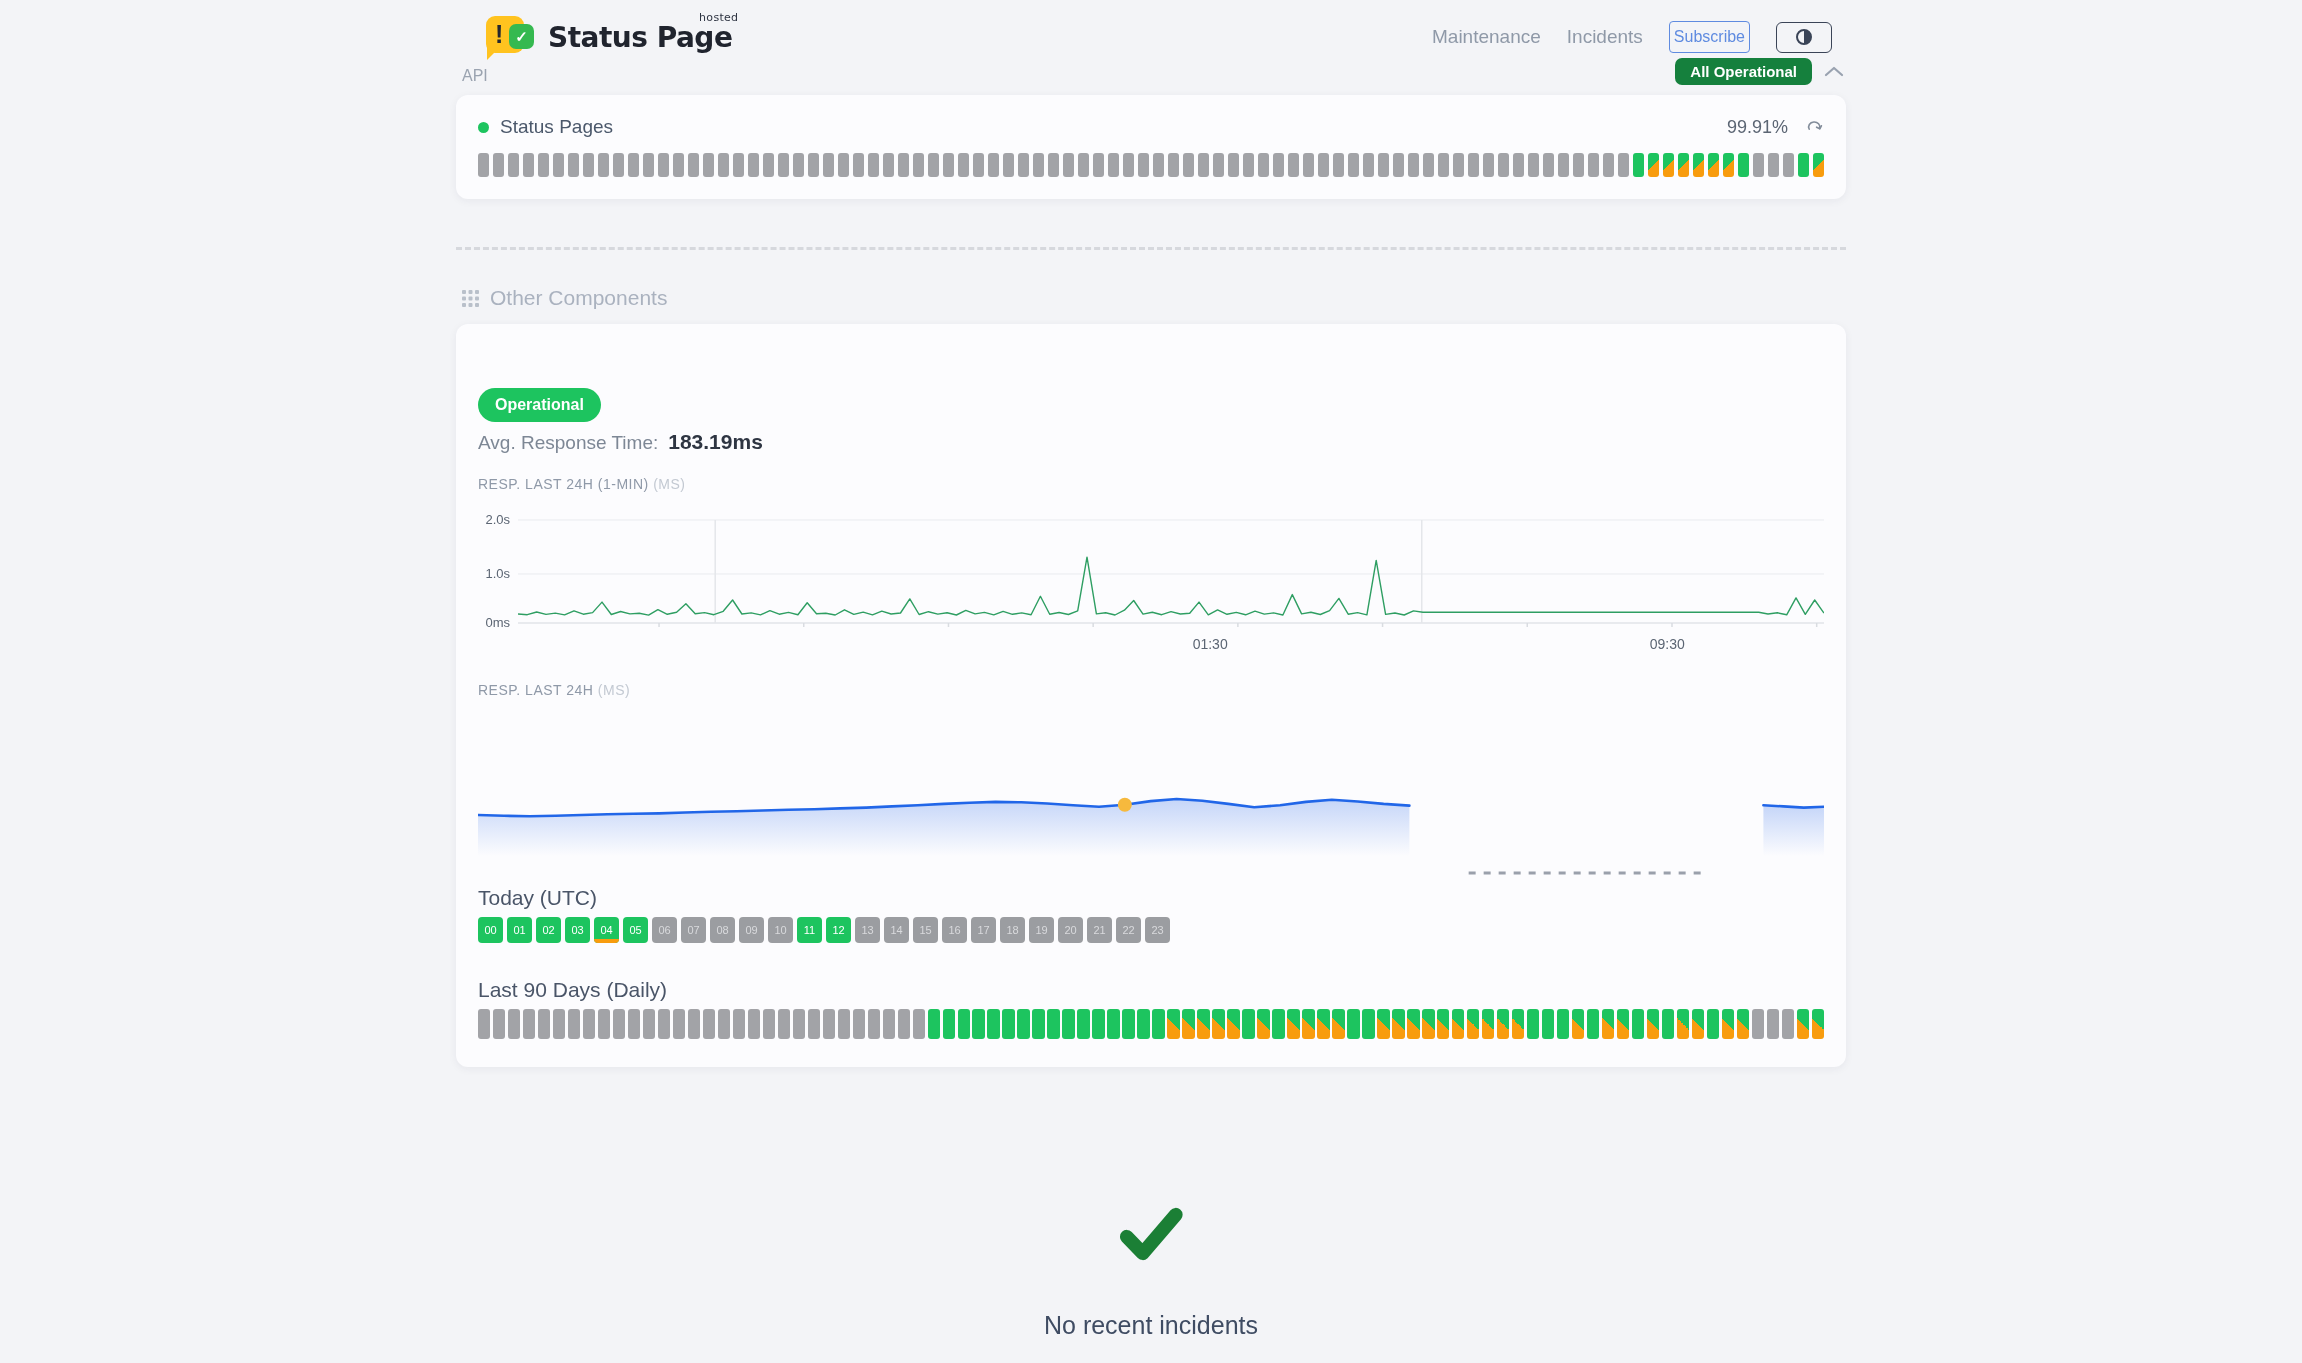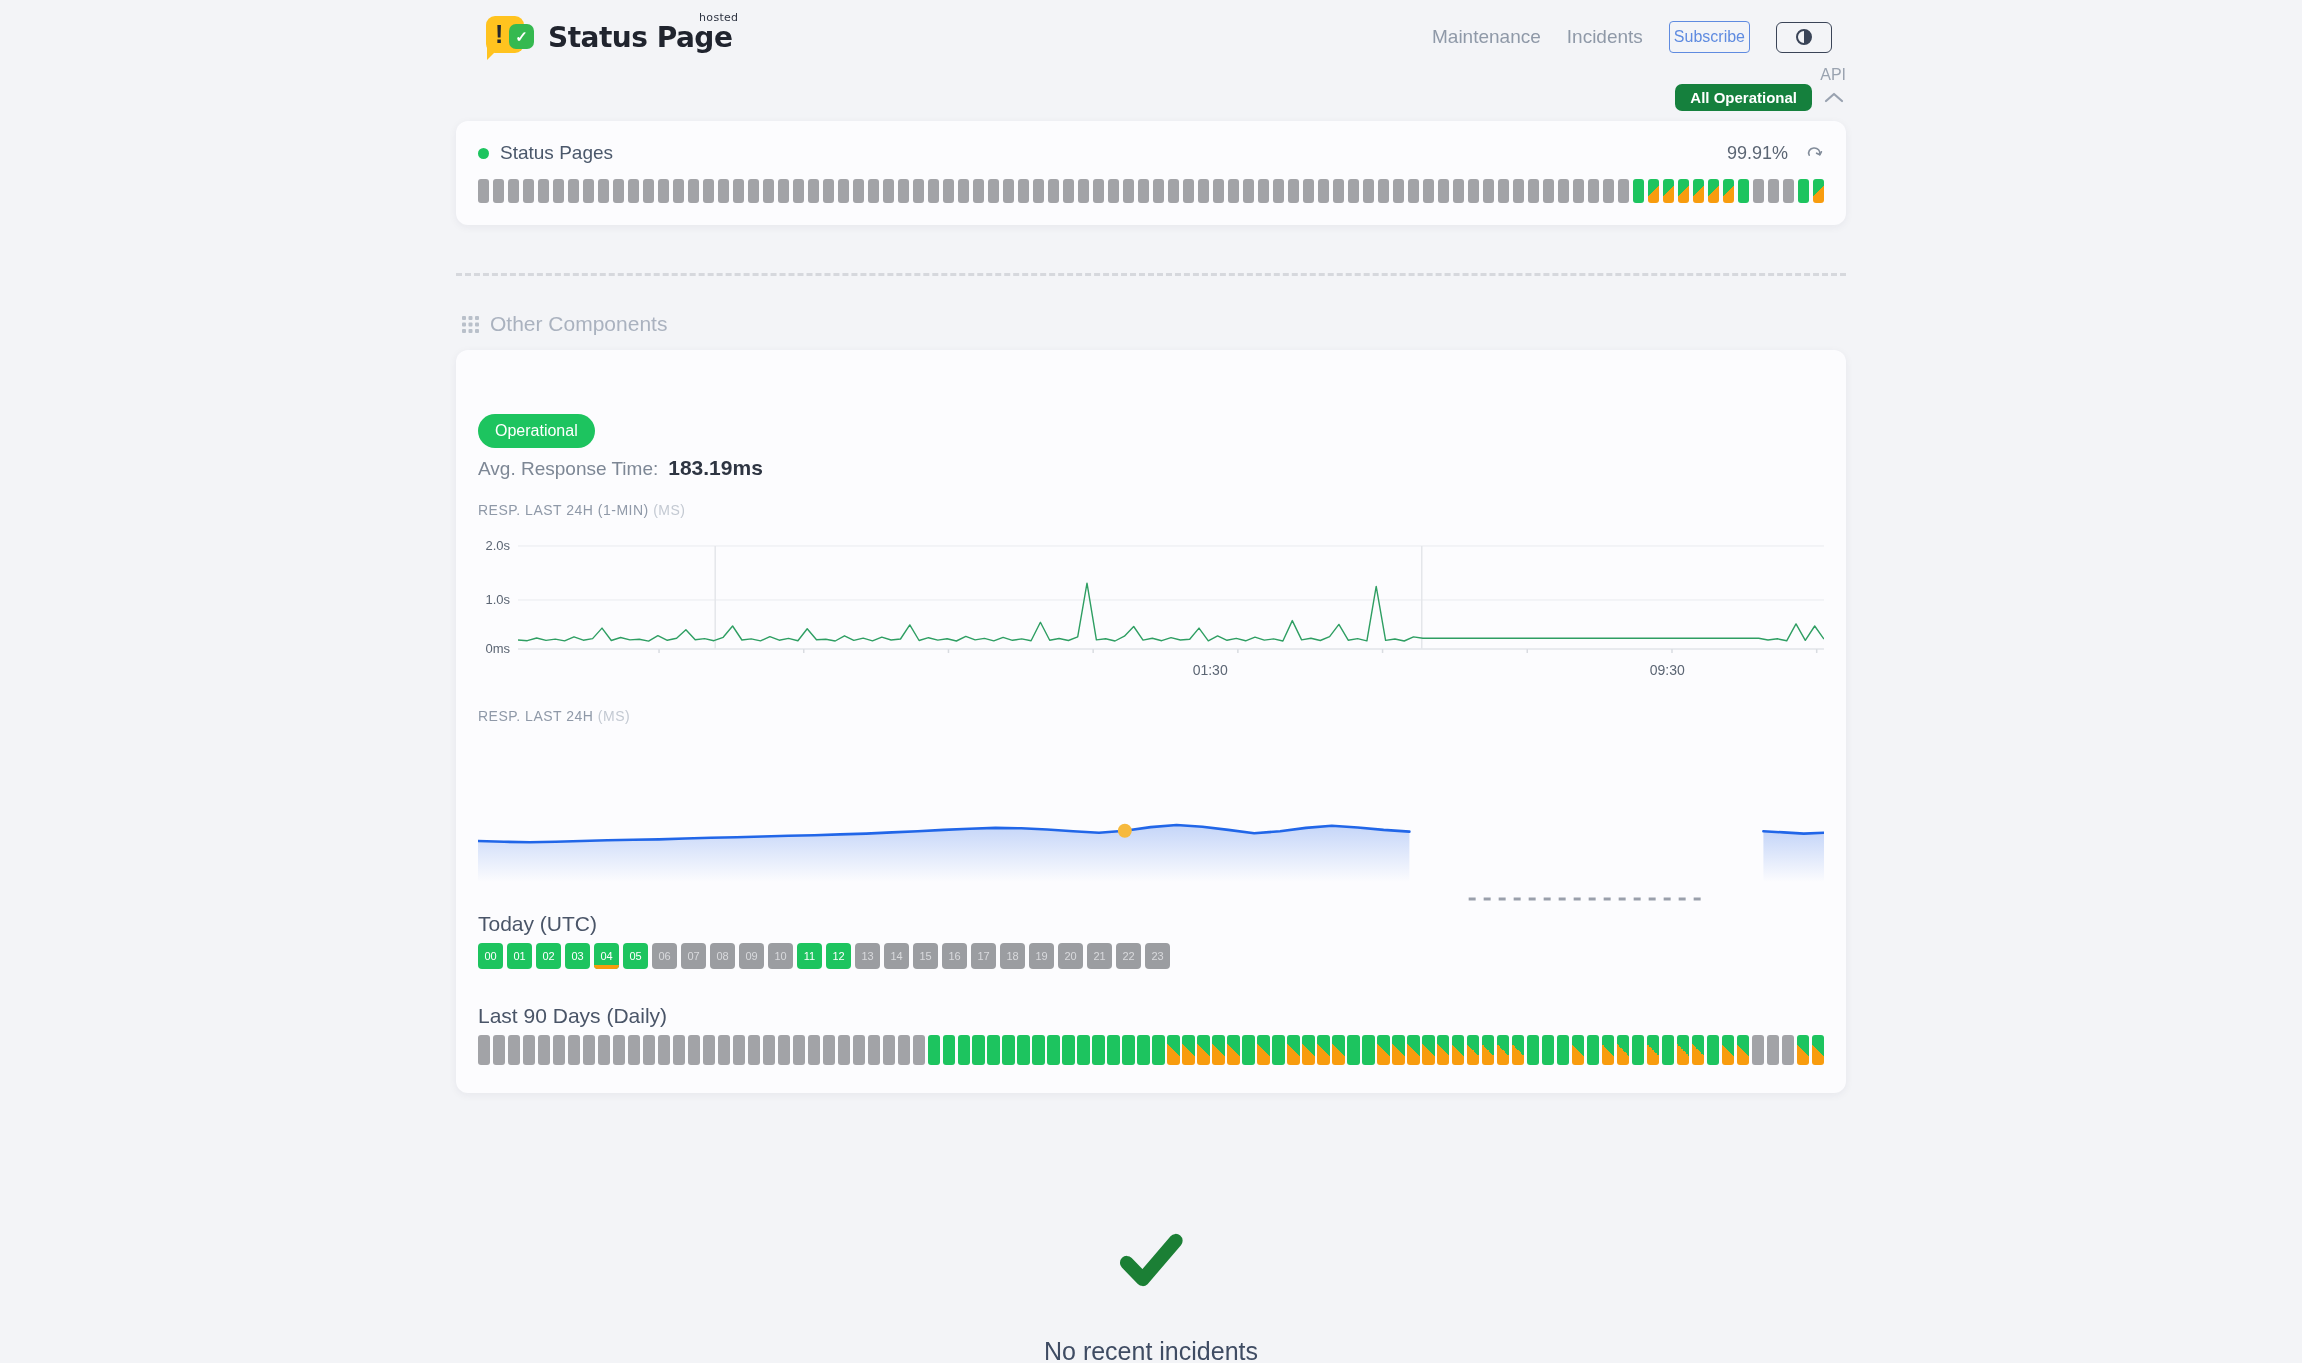--- a/index.html
+++ b/index.html
@@ -26,21 +26,21 @@
   .nav { margin-left:auto; margin-right:14px; display:flex; align-items:center; gap:26px; }
   .nav-link { font-size:19px; color:#8f99a8; cursor:pointer; }
   .btn-subscribe { font-size:16px; color:#5f8be0; border:1.5px solid #5f8be0; border-radius:4px;
     background:transparent; padding:6px 4px; cursor:pointer; font-family:inherit; }
   .btn-theme { width:56px; height:31px; border:1.5px solid #3a4457; border-radius:6px;
     background:transparent; display:flex; align-items:center; justify-content:center; cursor:pointer; }
   .half-circle { width:16px; height:16px; border-radius:50%; border:2px solid #3a4457;
     background:linear-gradient(90deg, transparent 0 50%, #3a4457 50% 100%); }
 
   
-  .api-row { display:flex; justify-content:space-between; align-items:flex-end; margin-top:8px;flex-direction:column; }
+  .api-row { display:flex; justify-content:space-between; align-items:flex-end; margin-top:0px; }
   .section-label { font-size:16px; color:#9aa3b0; padding-left:6px; }
   .global-status { display:flex; align-items:center; gap:12px; margin-right:2px; }
   .badge-all-op { background:#15803d; color:#fff; font-size:15px; font-weight:600;
     padding:5px 15px; border-radius:7px; cursor:pointer; }
 
   
   .card { background:#fcfcfe; border-radius:12px; box-shadow:0 2px 8px rgba(30,40,60,0.06);
     padding:20px 22px 22px; }
   .card1 { margin-top:10px; }
   .comp-row { display:flex; align-items:center; height:24px; }
@@ -57,21 +57,21 @@
   .bar.up { background:#1dc45f; }
   .bar.deg { background:linear-gradient(135deg, #1dc45f 0 50%, #f89c0e 50% 100%); }
   .bars-daily .bar.deg { background:linear-gradient(45deg, #f89c0e 0 50%, #1dc45f 50% 100%); }
 
   .divider { margin-top:48px; border-top:3px dashed #d6d8dd; }
   .section-head { margin-top:36px; display:flex; align-items:center; gap:11px; padding-left:6px; }
   .section-title { font-size:21px; color:#aab2bf; }
   .card2 { margin-top:14px; padding:16px 22px 28px; }
 
   .status-pill { display:inline-block; margin-top:48px; background:#1dc45f; color:#fff;
-    font-size:16px; font-weight:400; padding:8px 17px; border-radius:18px; }
+    font-size:16px; font-weight:700; padding:8px 17px; border-radius:18px; }
   .avg-row { margin-top:8px; display:flex; align-items:baseline; gap:10px; }
   .avg-label { font-size:19px; color:#7d8795; }
   .avg-value { font-size:21px; font-weight:700; color:#2e3542; }
 
   .chart-label { margin-top:22px; font-size:14px; letter-spacing:0.5px; color:#8f99a8; }
   .chart-label .unit { color:#c3c9d2; }
 
   
   .chart1-wrap { margin-top:22px; display:flex; }
   .ylabels { width:40px; position:relative; height:112px; flex:none; }

